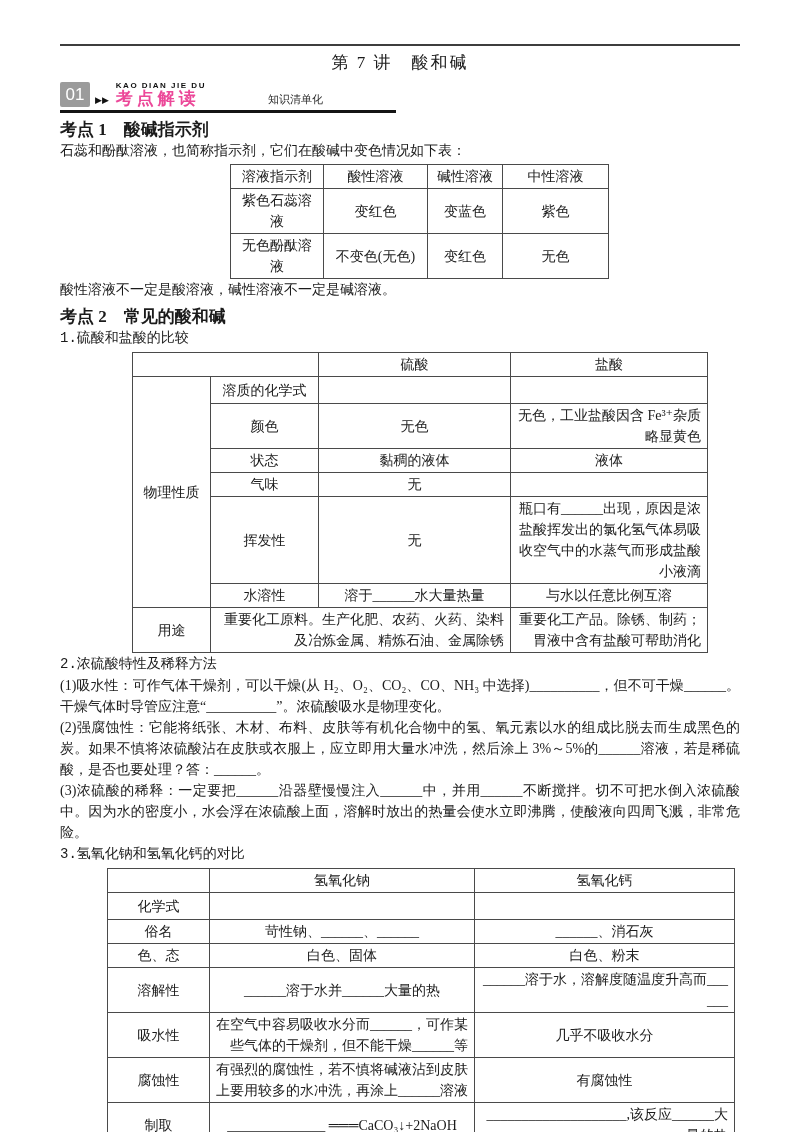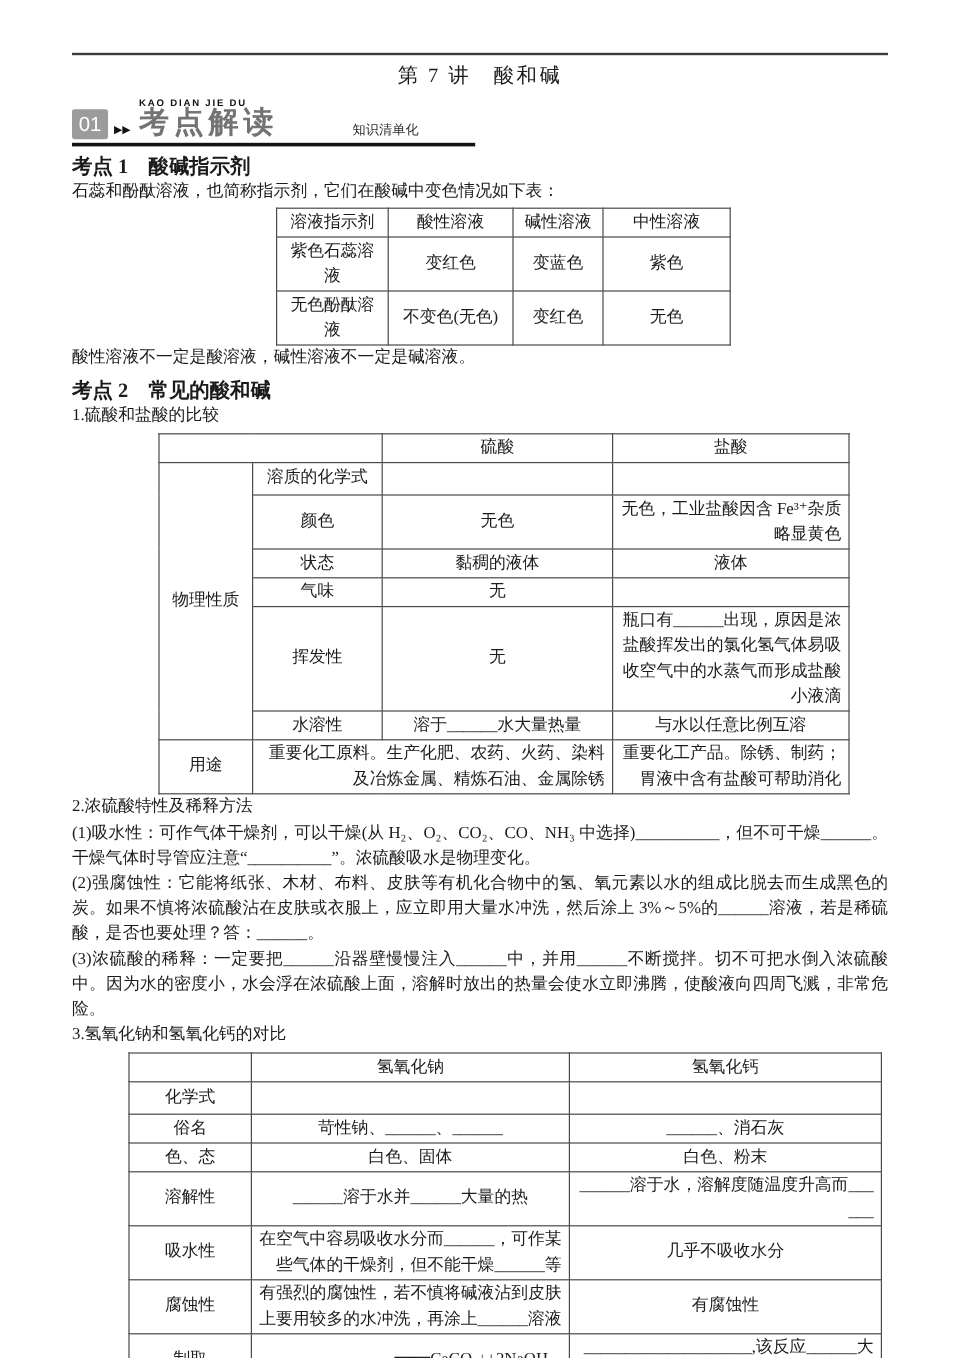--- a/index.html
+++ b/index.html
@@ -13,27 +13,27 @@
   
   .banner{display:flex;align-items:flex-end;margin-top:7px;}
   .num-box{
     background:#9b9b9b;color:#fff;font-family:"Liberation Sans",sans-serif;
     font-weight:normal;font-size:17px;width:30px;height:25px;line-height:25px;
     text-align:center;border-radius:2px;flex:0 0 auto;
   }
   .arrows{font-size:9px;margin:0 7px 2px 5px;color:#111;}
   .banner-main{display:flex;flex-direction:column;}
   .eyebrow{font-family:"Liberation Sans",sans-serif;font-weight:bold;font-size:8px;letter-spacing:1.5px;color:#111;}
-  .banner-title{font-family:"Liberation Sans",sans-serif;font-weight:bold;font-size:25px;letter-spacing:4px;line-height:1.02;color:#737373;}
+  .banner-title{font-family:"Liberation Sans",sans-serif;font-weight:bold;font-size:17px;letter-spacing:4px;line-height:1.02;color:#ec4899;}
   .banner-sub{font-size:11px;color:#2a2a2a;margin-left:62px;margin-bottom:0;font-family:Liberation Mono, monospace;}
   .banner-rule{width:336px;border-bottom:3px solid #141414;margin-top:3px;height:0;}
   
   .kaodian{font-size:17px;font-weight:bold;margin-top:7px;line-height:20px;}
   .body-line{font-size:14px;line-height:21px;text-align:justify;}
-  .sub-title{font-size:14px;line-height:22px;}
+  .sub-title{font-size:14px;line-height:22px;font-family:Liberation Mono, monospace;}
   
   table{border-collapse:collapse;font-size:14px;color:#1b1b1b;table-layout:fixed;}
   td{border:1px solid #4a4a4a;padding:1px 6px;text-align:center;vertical-align:middle;line-height:1.5;word-break:break-all;}
   td.left{text-align:right;}
   .t1{margin:3px 0 0 170px;width:378px;}
   .t1 td{height:20px;}
   .t2{margin:3px 0 0 72px;width:575px;}
   .t3{margin:3px 0 0 47px;width:627px;}
   .h26 td{height:24px;}
 </style>

